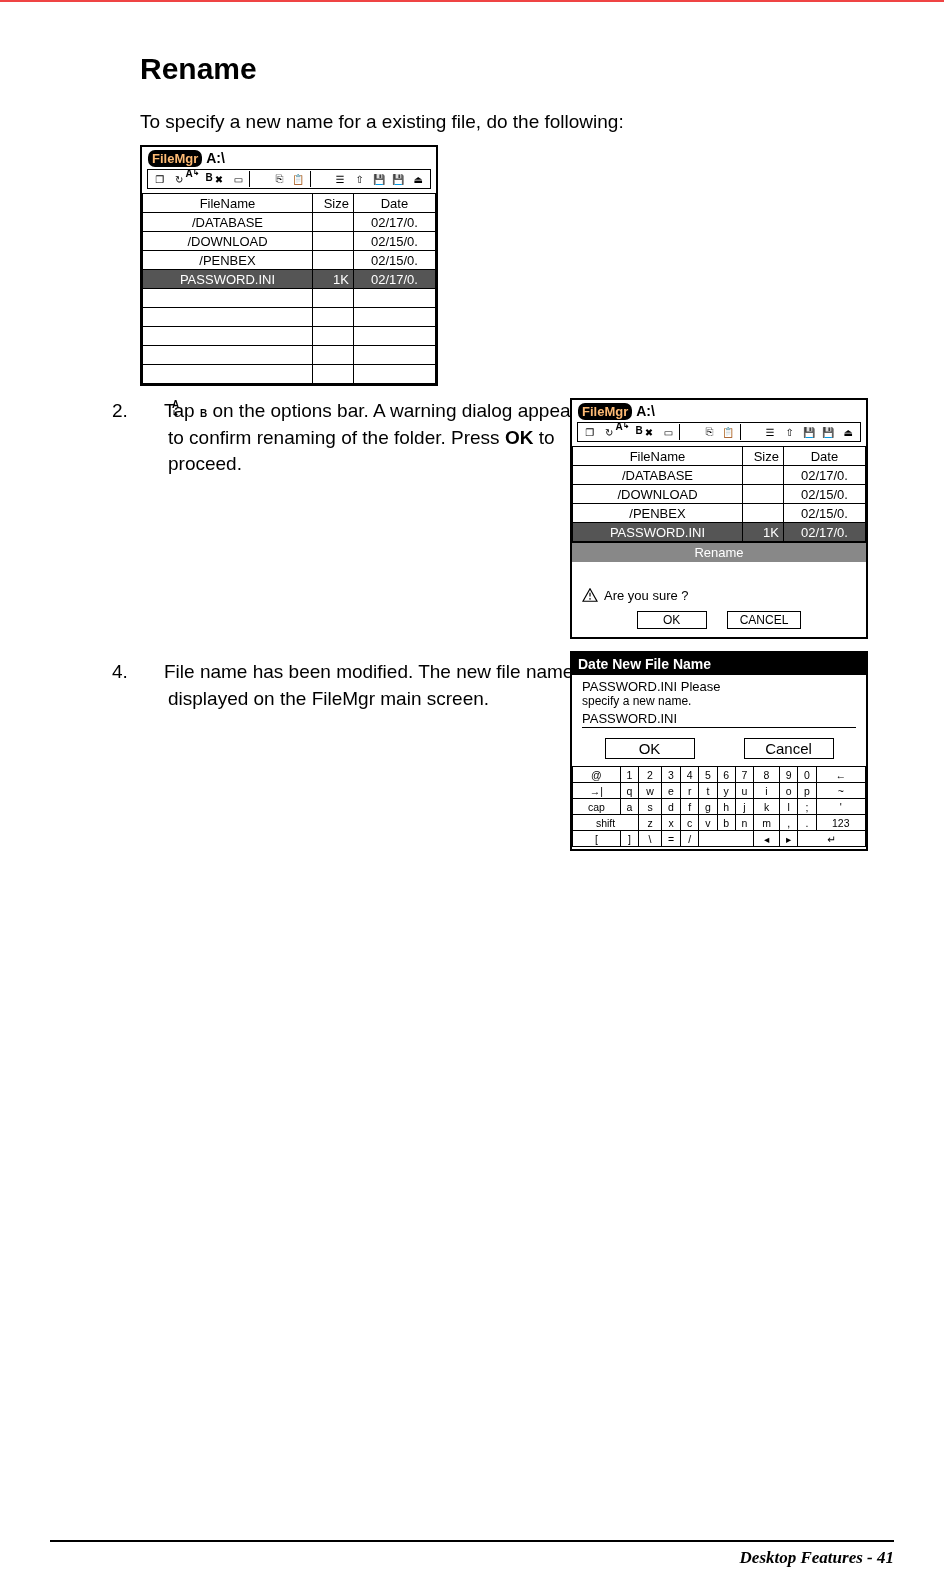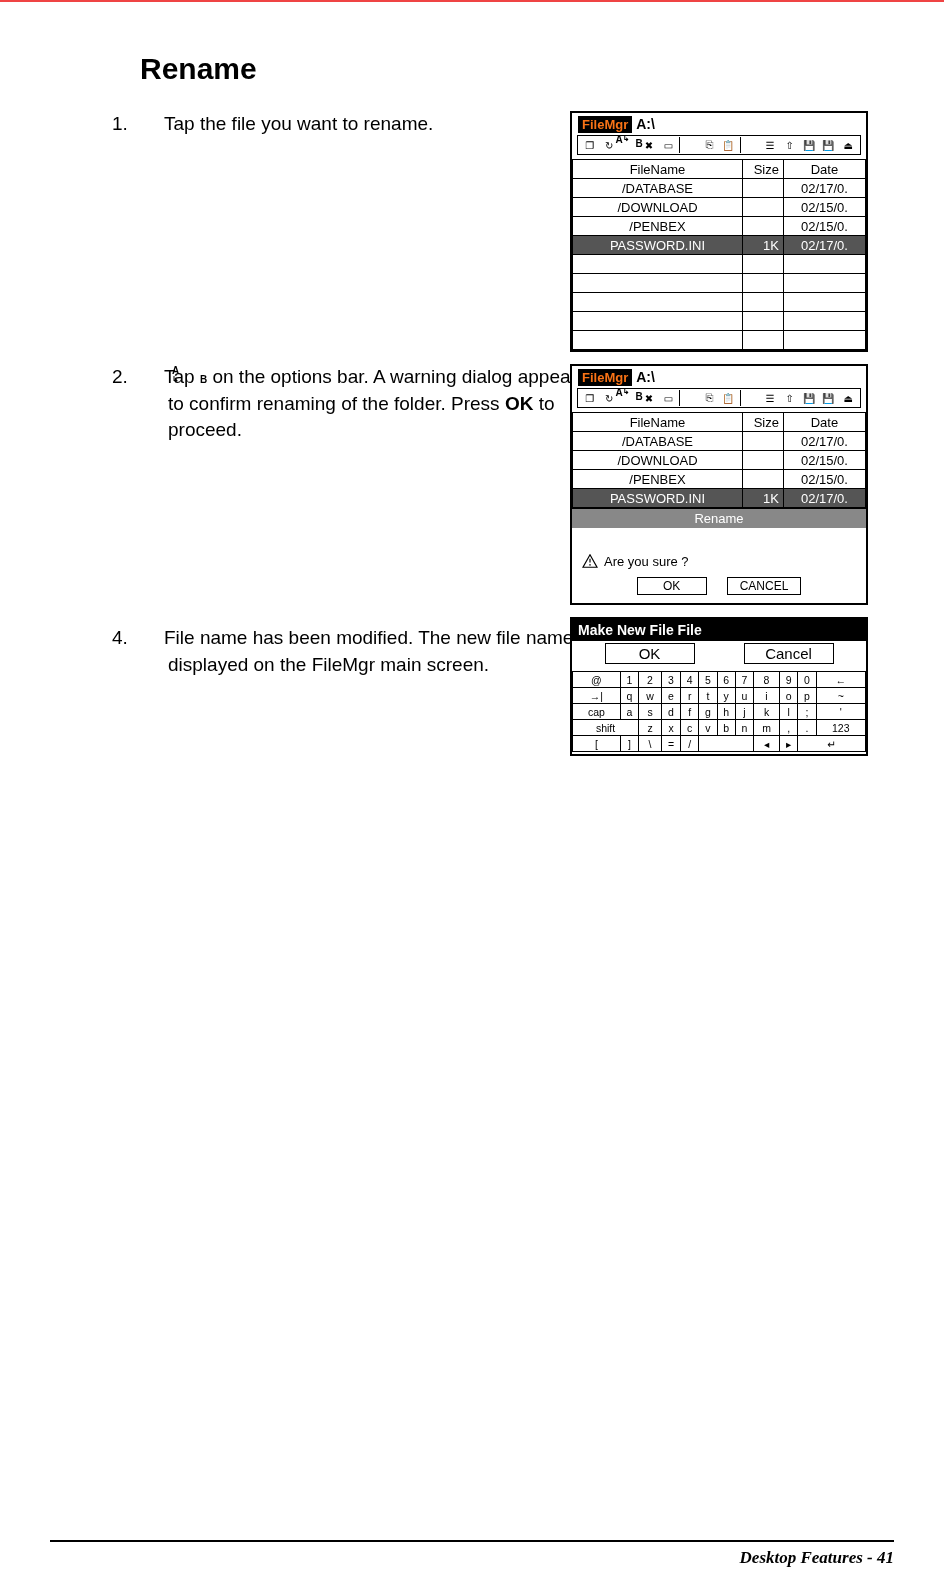--- a/index.html
+++ b/index.html
@@ -58,23 +58,24 @@
     border: 2px solid #000;
     background: #fff;
     width: 298px;
     font-family: Arial, Helvetica, sans-serif;
   }
   .screen-header {
     padding: 3px 6px 1px 6px;
     font-size: 14px;
   }
   .screen-header .tag {
-    background:#000; color:#f97316; font-weight:bold; padding:1px 4px;
+    background:#000; color:#fdba74; font-weight:bold; padding:1px 4px;
     font-family: Arial, sans-serif;
     font-size:13px;
+    border-radius:7px;
   }
   .screen-header .path { font-weight:bold; font-size:14px;}
   .toolbar {
     border:1px solid #000;
     margin:2px 5px 4px 5px;
     height:20px;
     display:flex;
     align-items:center;
     padding:0 2px;
   }
@@ -160,27 +161,23 @@
   }
   .row { display:flex; align-items:flex-start;}
   .text-col { width: 430px; }
 </style>
 </head>
 <body>
 
 <div class="page">
   <div class="content-area">
     <h1>Rename</h1>
+    <div class="intro">To specify a new name for a existing file, do the following:</div>
 
     <div class="row">
-      <div class="text-col">
-        <div class="step-text step-text-block">
-          <span class="num">1.</span><span>Tap the file you want to rename.</span>
-        </div>
-      </div>
       <div class="screenshots-col">
         <div class="screen">
           <div class="screen-header">
             <span class="tag">FileMgr</span>
             <span class="path">A:\</span>
           </div>
           <div class="toolbar">
             <span>❐</span>
             <span>↻</span>
             <span>
@@ -341,21 +338,26 @@
     </div>
 
     <div class="row" style="margin-top:12px;">
       <div class="text-col">
         <div class="step-text step-text-block" style="margin-top:8px;">
           <span class="num">4.</span><span>File name has been modified. The new file name is displayed on the FileMgr main screen.</span>
         </div>
       </div>
       <div class="screenshots-col">
         <div class="screen" style="padding-bottom:2px;">
-          <div class="mk-header">Make New File File</div>
+          <div class="mk-header">Date New File Name</div>
+          <div class="mk-body">
+            <div>PASSWORD.INI Please</div>
+            <div class="line2">specify a new name.</div>
+            <div class="mk-input">PASSWORD.INI</div>
+          </div>
           <div class="mk-btns">
             <div class="mk-btn">OK</div>
             <div class="mk-btn">Cancel</div>
           </div>
           <table class="kbd">
             <tbody>
                 <tr>
               <td>@</td>
                   <td>1</td>
                   <td>2</td>

